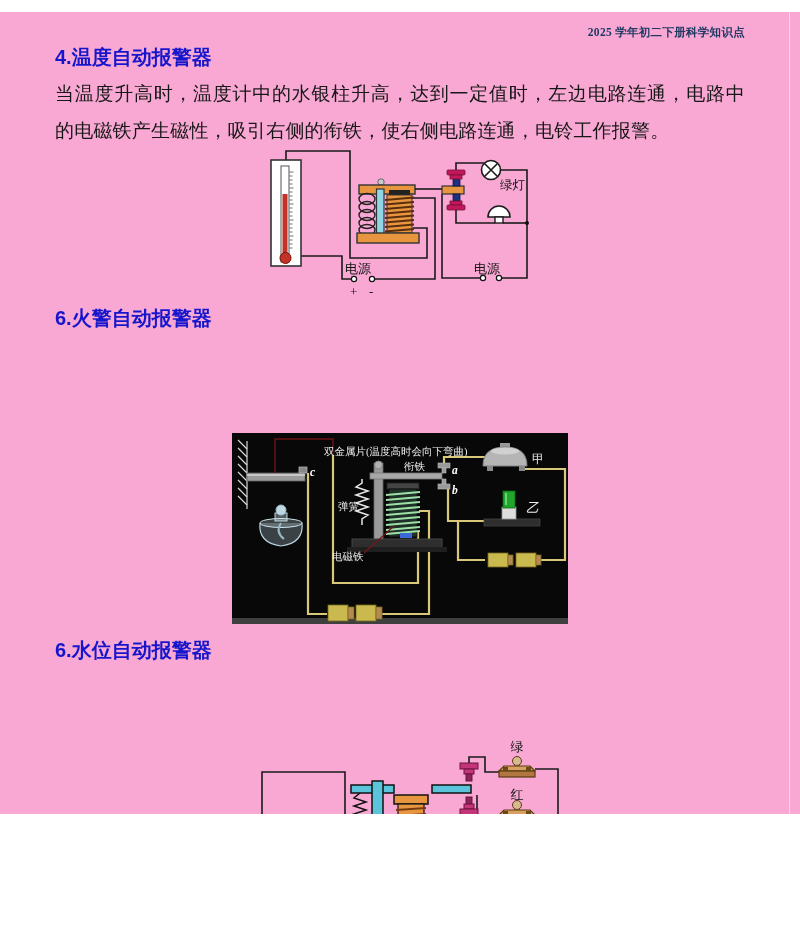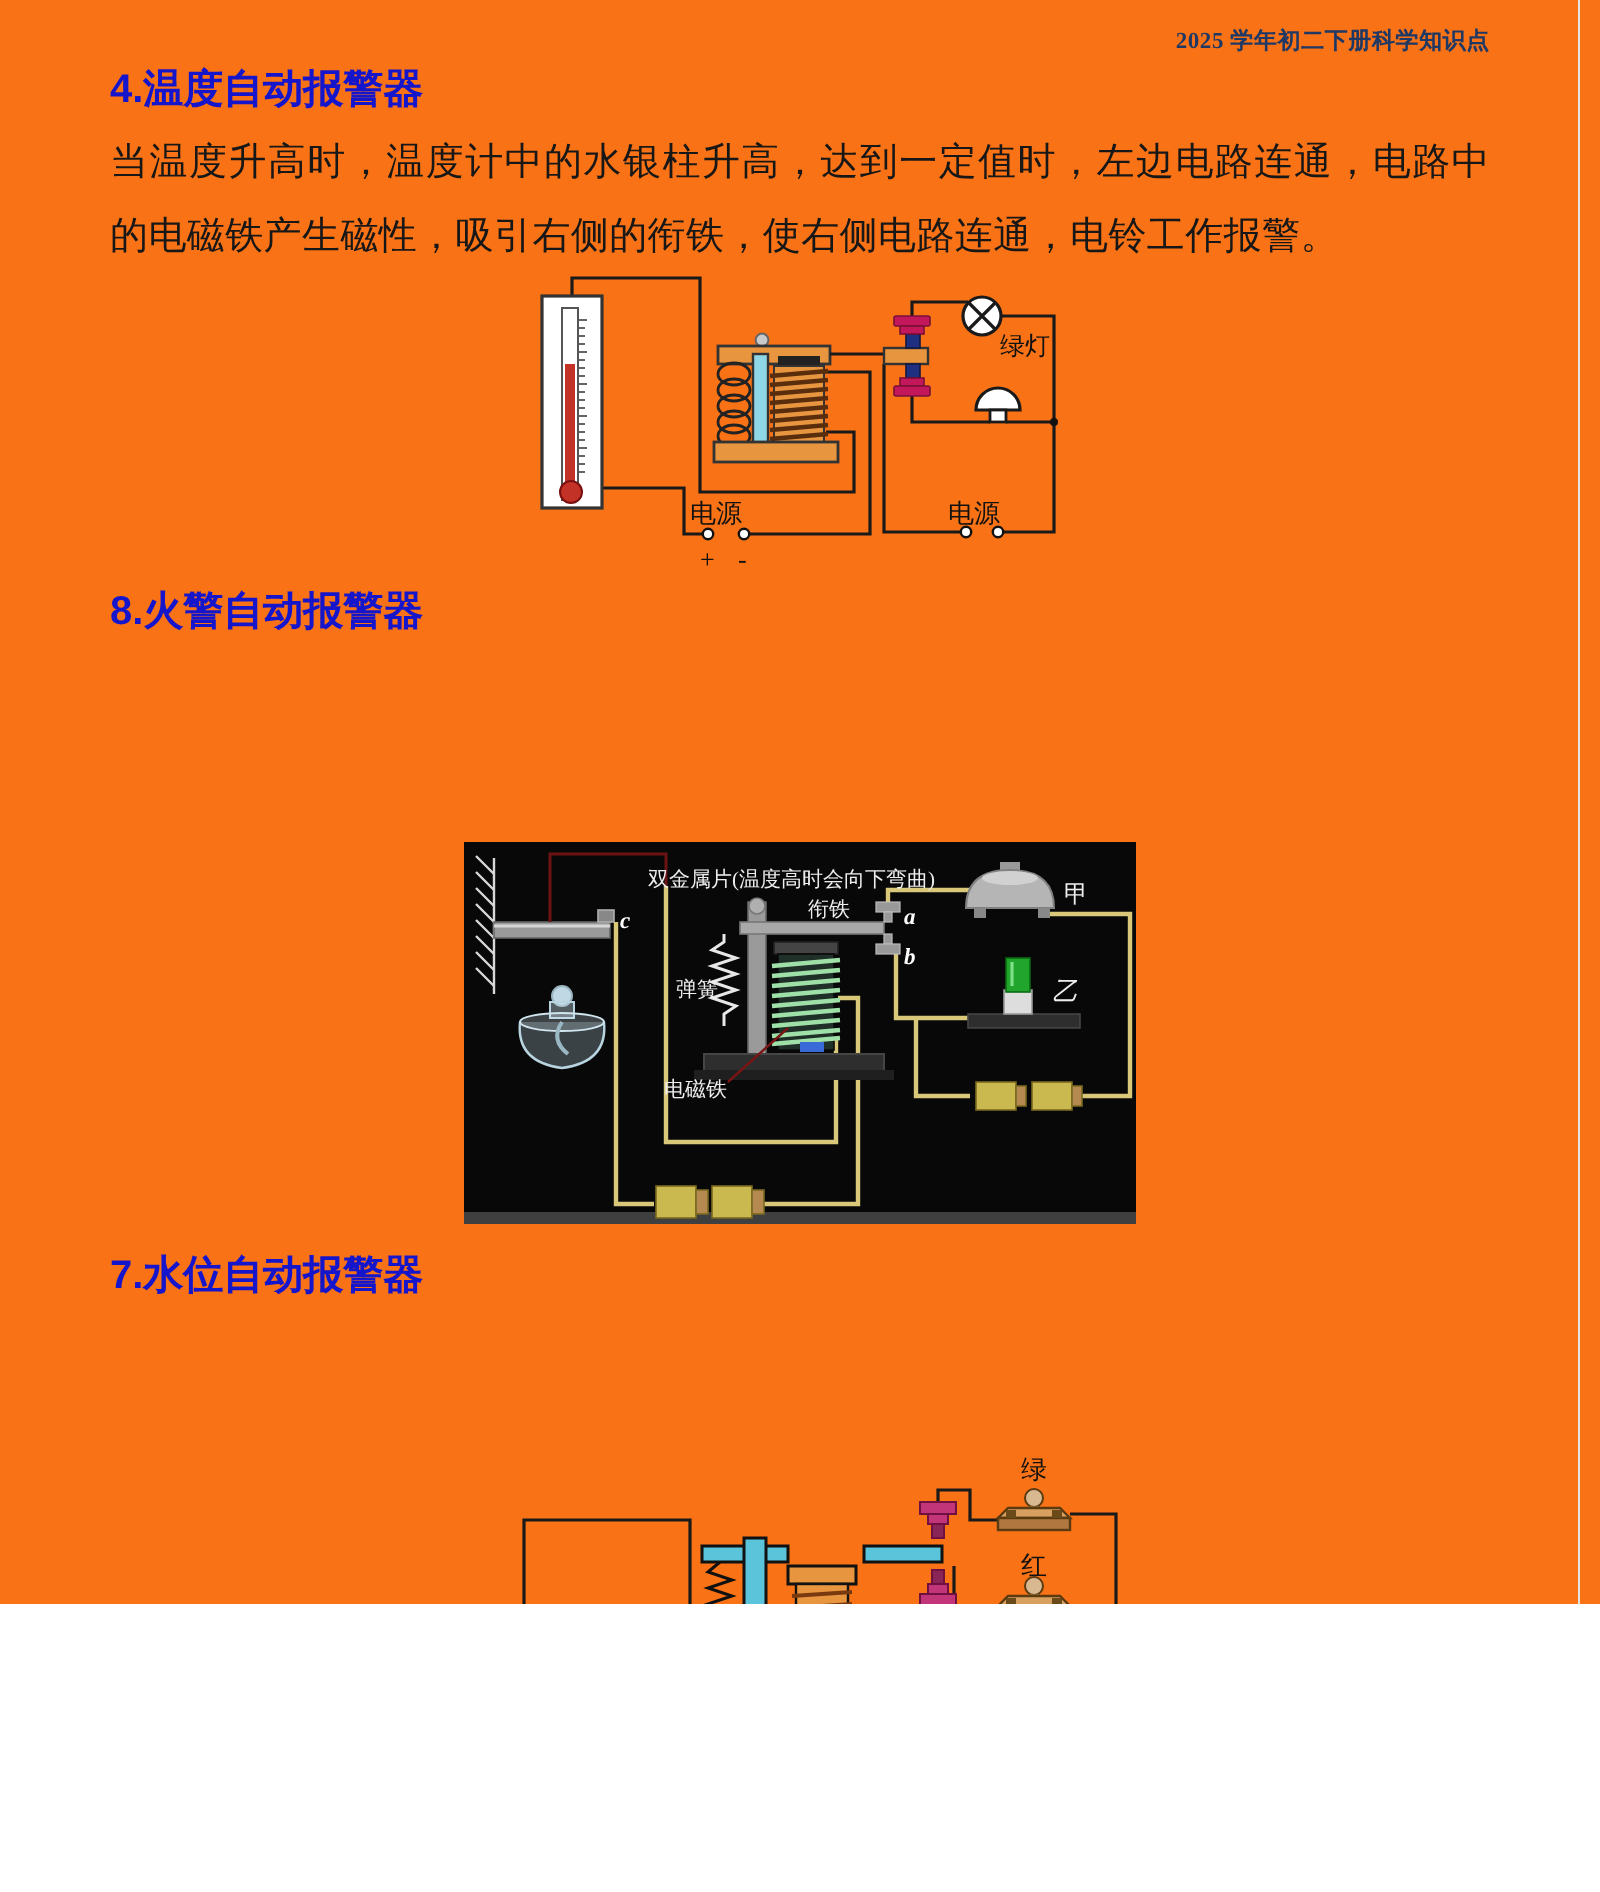--- a/index.html
+++ b/index.html
@@ -1,17 +1,17 @@
 <!DOCTYPE html>
 <html><head>
 <meta charset="utf-8">
 <style>
   html,body{margin:0;padding:0;background:#ffffff;}
-  .page{position:relative;width:800px;height:802px;background:#f97316;overflow:hidden;
-        font-family:"Liberation Serif","DejaVu Serif",serif;color:#1a1a1a;}
+  .page{position:relative;width:800px;height:802px;background:#f9a8d4;overflow:hidden;
+        font-family:"Liberation Serif","DejaVu Serif",serif;color:#1a1a1a;margin-top:12px;}
   .edge-right{position:absolute;left:789px;top:0;width:1px;height:946px;background:#e3e3e3;}
   .edge-bottom{position:absolute;left:0;top:941px;width:800px;height:1px;background:#e6e6e6;}
   .doc-header{position:absolute;left:55px;top:13px;width:690px;text-align:right;
         font-size:11.5px;font-weight:bold;color:#1f3864;letter-spacing:.3px;}
   .sec{position:absolute;left:55px;width:690px;}
   .sec h3{margin:0;font-size:20px;line-height:19px;font-weight:bold;color:#1515cc;
         font-family:"Liberation Sans","DejaVu Sans",sans-serif;}
   .sec p{margin:8px 0 0 0;font-size:19px;line-height:37.4px;text-align:justify;
         text-justify:inter-ideograph;color:#171717;letter-spacing:.2px;}
   .sec4{top:36px;} .sec5{top:297px;} .sec6{top:629px;}
@@ -109,21 +109,21 @@
       <text x="107" y="148" class="lblk" style="font-size:13px">-</text>
     </g>
     <g>
       <text x="212" y="125" class="lblk" style="font-size:13px">电源</text>
       <circle cx="221" cy="130" r="2.6" fill="#fff" stroke="#111" stroke-width="1.2"></circle>
       <circle cx="237" cy="130" r="2.6" fill="#fff" stroke="#111" stroke-width="1.2"></circle>
     </g>
   </svg>
 
   <div class="sec sec5">
-    <h3>8.火警自动报警器</h3>
+    <h3>6.火警自动报警器</h3>
   </div>
 
   <svg class="dgm d2" width="336" height="191" viewBox="0 0 336 191">
     <rect x="0" y="0" width="336" height="191" fill="#080808"></rect>
     <rect x="0" y="185" width="336" height="6" fill="#3f3f3f"></rect>
 
     <g stroke="#d8d8d8" stroke-width="1.2">
       <path d="M15,8 V76"></path>
       <path d="M15,16 L6,7 M15,24 L6,15 M15,32 L6,23 M15,40 L6,31 M15,48 L6,39 M15,56 L6,47 M15,64 L6,55 M15,72 L6,63"></path>
     </g>
@@ -203,21 +203,21 @@
     </g>
 
     <text x="92" y="22" class="lwht">双金属片(温度高时会向下弯曲)</text>
     <text x="172" y="37" class="lwht">衔铁</text>
     <text x="106" y="77" class="lwht">弹簧</text>
     <text x="100" y="127" class="lwht">电磁铁</text>
     <path d="M132,120 L162,93" stroke="#7a1515" stroke-width="1.2"></path>
   </svg>
 
   <div class="sec sec6">
-    <h3>7.水位自动报警器</h3>
+    <h3>6.水位自动报警器</h3>
   </div>
 
   <svg class="dgm d3" width="340" height="200" viewBox="0 0 340 200">
 
     <path class="wire" d="M29,110 V33 H112 V137 H205 V112 H196"></path>
     <path class="wire" d="M77,156 V78 H100 V151 H137"></path>
     <path class="wire" d="M183,151 H215 V100 H194"></path>
     <path class="wire" d="M244,56 V151 H257"></path>
     <path class="wire" d="M236,24 V18 H252 V33 H266"></path>
     <path class="wire" d="M302,30 H325 V77"></path>

